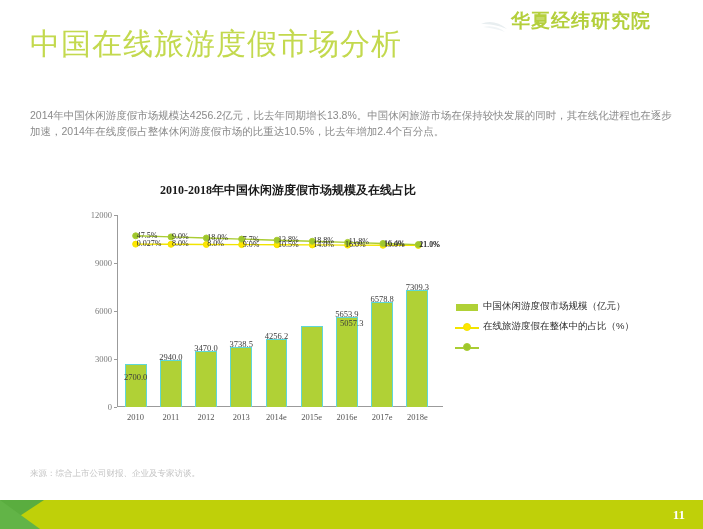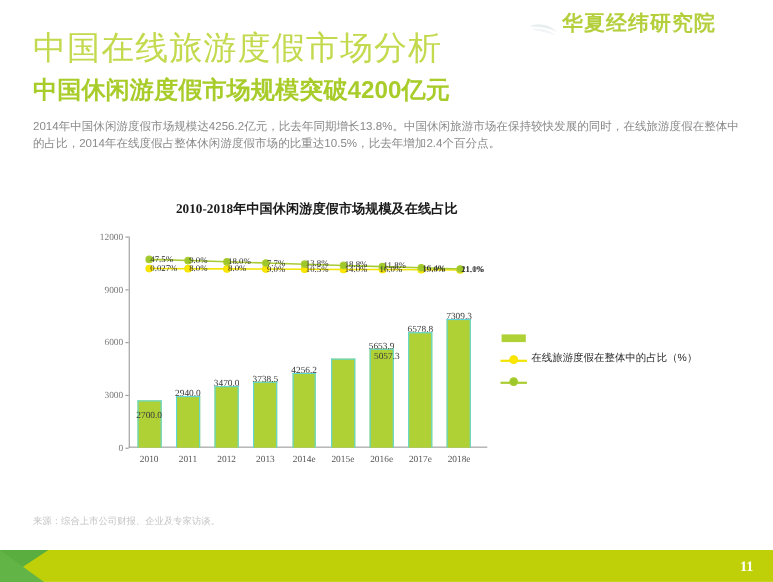--- a/index.html
+++ b/index.html
@@ -253,22 +253,21 @@
     <span class="logo-swoosh">
       <svg width="26" height="14" viewBox="0 0 26 14">
         <path d="M0 4 C8 0, 18 2, 26 9 C17 5, 8 4, 0 4 Z" fill="#e8eef0"></path>
         <path d="M2 7 C10 5, 18 7, 24 12 C16 9, 9 8, 2 7 Z" fill="#f0f4f6"></path>
       </svg>
     </span>
     <span class="logo-text">华夏经纬研究院</span>
   </div>
 
   <div class="title-main">中国在线旅游度假市场分析</div>
-  <div class="title-sub">中国休闲游度假市场规模突破4200亿元</div>
-  <div class="lede">2014年中国休闲游度假市场规模达4256.2亿元，比去年同期增长13.8%。中国休闲旅游市场在保持较快发展的同时，在线旅游度假在整体中的占比，2014年在线度假占整体休闲游度假市场的比重达10.5%，比去年增加2.4个百分点。</div>
+  <div class="lede">2014年中国休闲游度假市场规模达4256.2亿元，比去年同期增长13.8%。中国休闲旅游市场在保持较快发展的同时，其在线化进程也在逐步加速，2014年在线度假占整体休闲游度假市场的比重达10.5%，比去年增加2.4个百分点。</div>
 
   <div class="chart-card">
     <div class="chart-title">2010-2018年中国休闲游度假市场规模及在线占比</div>
 
     <div class="plot" id="plot">
       <div class="axis-y"></div>
       <div class="axis-x"></div>
       <div id="yticks">
           <div class="ytick" style="top: 192px;">0</div>
           <div class="ytick-mark" style="top: 192px;"></div>
@@ -370,20 +369,21 @@
           <div class="pt-label" style="left: 269px; top: 32.5px;">16.4%</div>
           <div class="pt-label" style="left: 304.333px; top: 33.6px;">11.1%</div>
         </div>
     </div>
 
     <div class="legend" id="legend">
         <div class="legend-row">
           <div class="legend-key">
             <div class="key-bar" style="background: rgb(176, 209, 54);"></div>
           </div>
+          <div class="legend-text">中国休闲游度假市场规模（亿元）</div>
         </div>
         <div class="legend-row">
           <div class="legend-key">
             <div class="key-line" style="background: rgb(242, 228, 0);"></div>
             <div class="key-dot" style="background: rgb(255, 230, 0); border: 1px solid rgb(242, 228, 0);"></div>
           </div>
           <div class="legend-text">在线旅游度假在整体中的占比（%）</div>
         </div>
         <div class="legend-row">
           <div class="legend-key">

